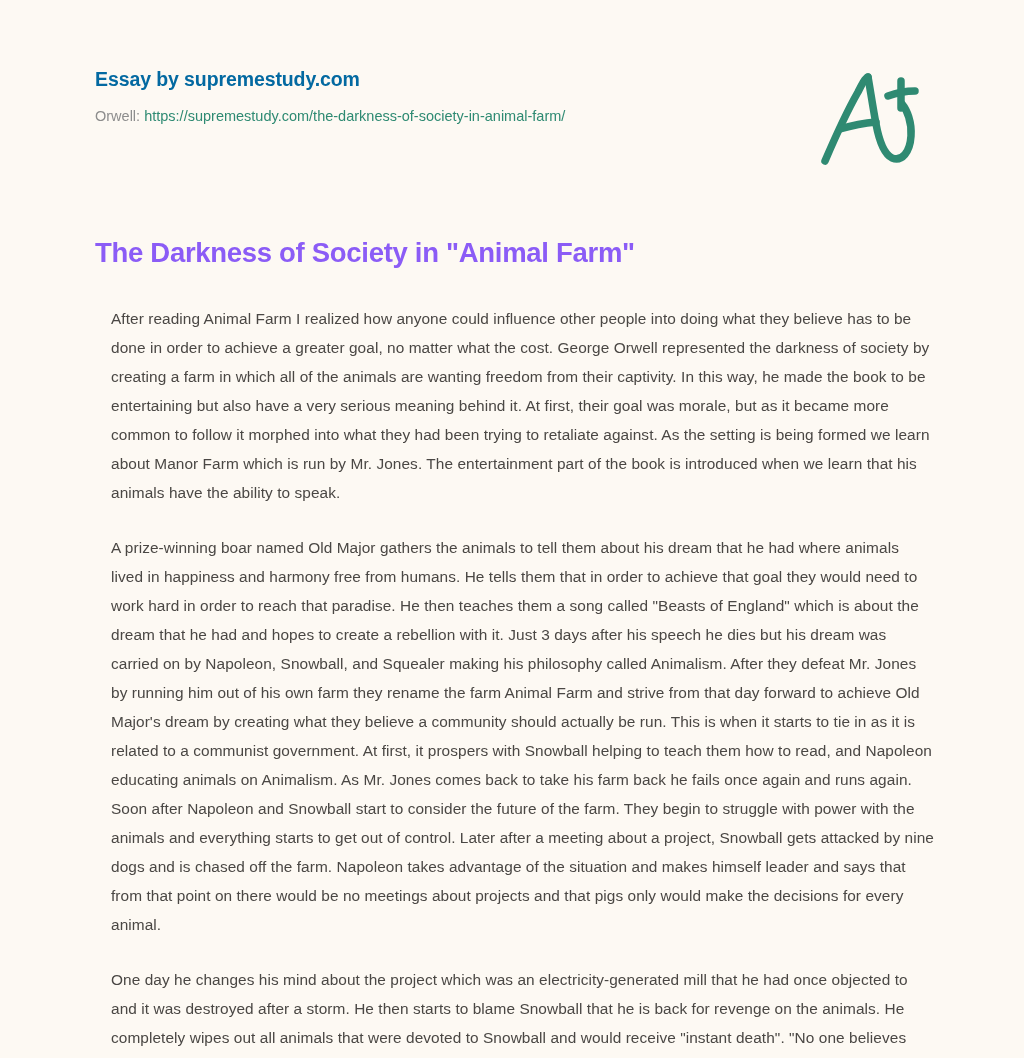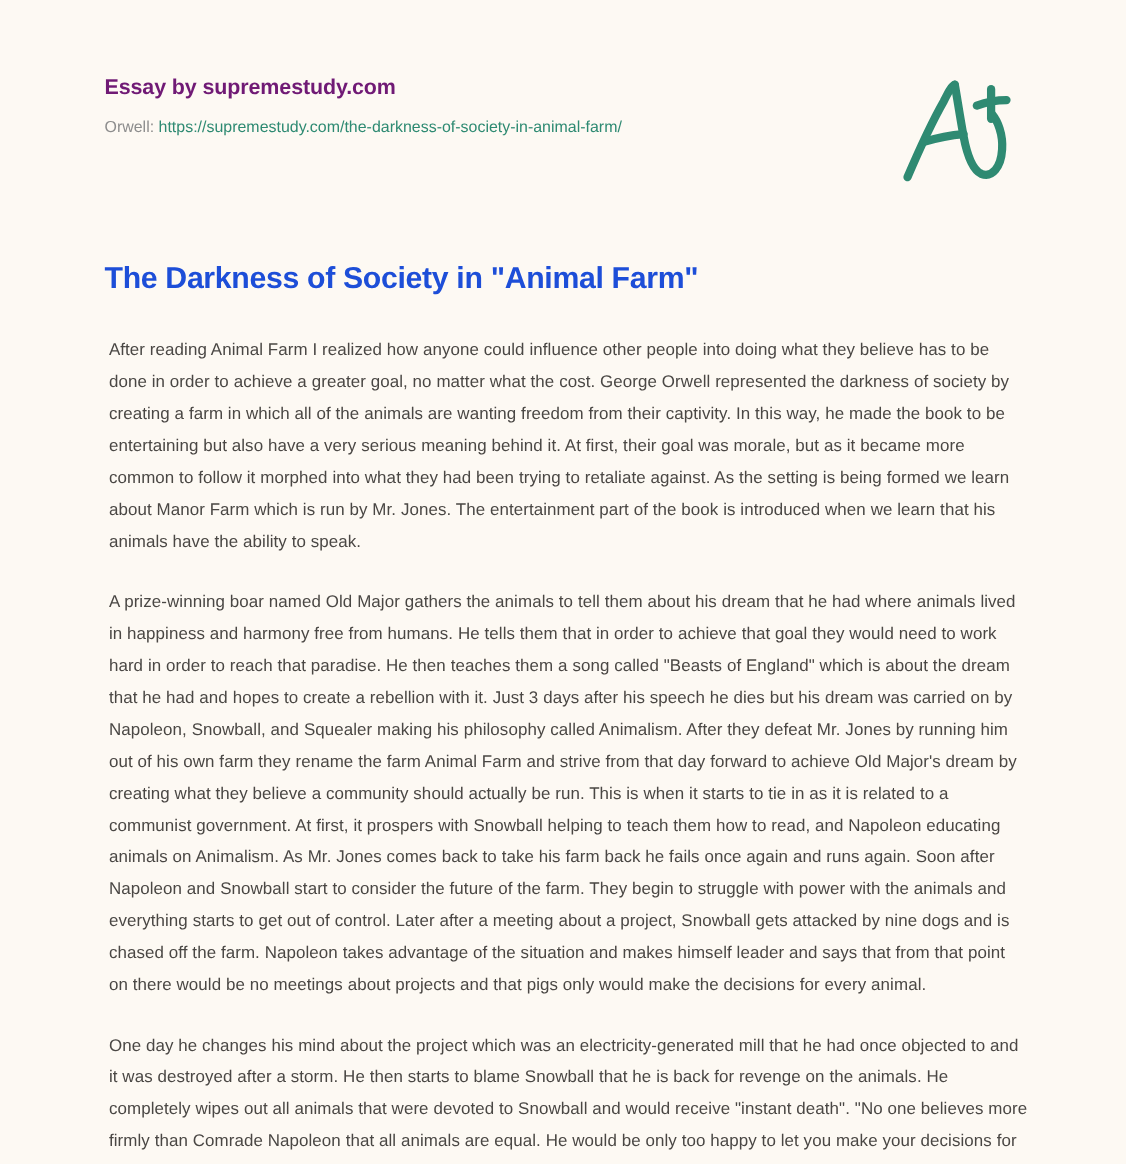--- a/index.html
+++ b/index.html
@@ -34,21 +34,21 @@
   .brand-block {
     position: absolute;
     left: 95px;
     top: 68px;
     width: 700px;
   }
 
   .brand-title {
     font-size: 19.5px;
     font-weight: bold;
-    color: #701a75;
+    color: #0369a1;
     letter-spacing: -0.1px;
     line-height: 1.2;
     margin: 0;
   }
 
   .source-line {
     margin-top: 16px;
     font-size: 14.5px;
     line-height: 1.3;
     white-space: nowrap;
@@ -83,27 +83,27 @@
     position: absolute;
     left: 95px;
     top: 236px;
     width: 840px;
   }
 
   .article-title {
     margin: 0 0 34px 0;
     font-size: 27.5px;
     font-weight: bold;
-    color: #1d4ed8;
+    color: #8b5cf6;
     letter-spacing: -0.3px;
     line-height: 1.25;
   }
 
   .article-body p {
-    margin: 0 0 26px 4px;
+    margin: 0 0 26px 16px;
     font-size: 15.4px;
     line-height: 29px;
     color: #4a4744;
     text-align: left;
     letter-spacing: 0.005em;
   }
 
   .article-body p:last-child {
     margin-bottom: 0;
   }

